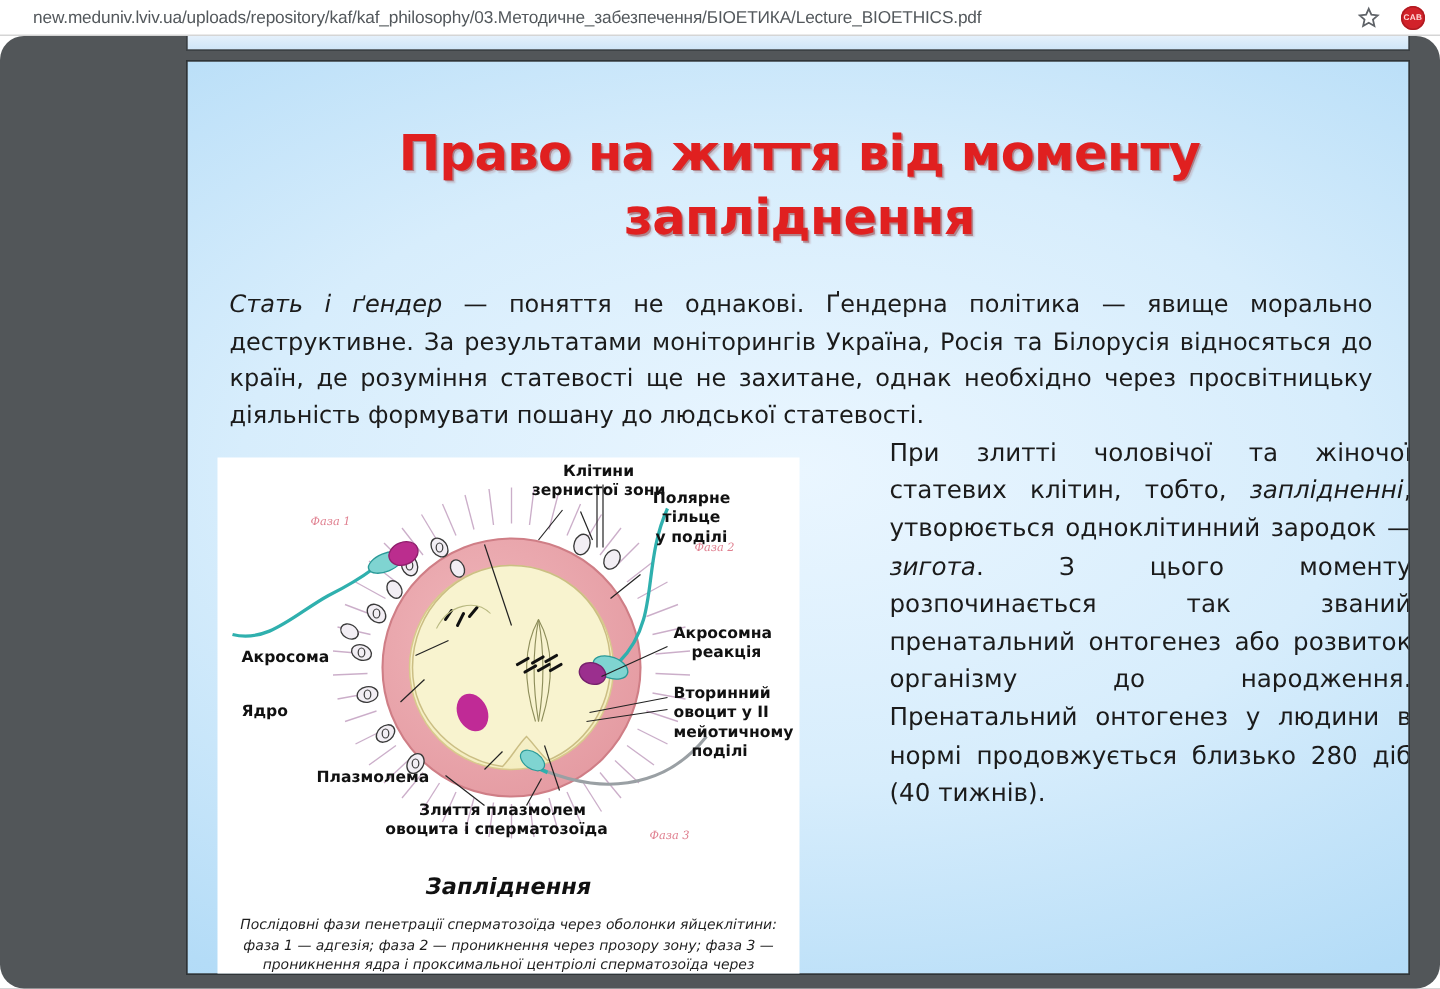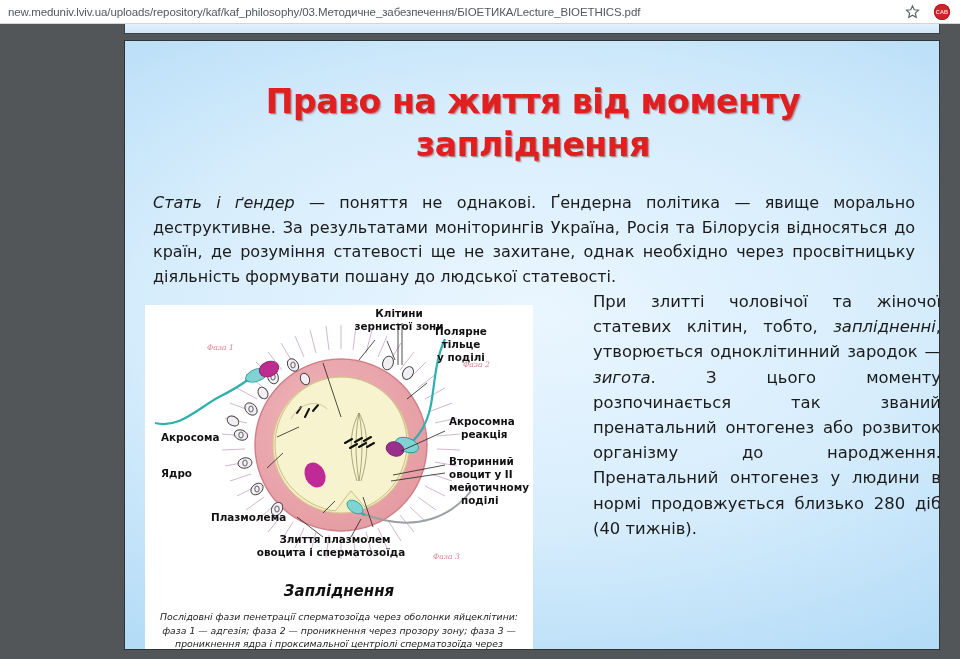--- a/index.html
+++ b/index.html
@@ -17,21 +17,21 @@
     position: absolute;
     left: 0; top: 0;
     width: 960px; height: 24px;
     background: #ffffff;
     border-bottom: 1px solid #d5d5d5;
     display: flex;
     align-items: center;
   }
   .url-text {
     flex: 1 1 auto;
-    padding-left: 8px;
+    padding-left: 22px;
     font-size: 11.5px;
     color: #53585c;
     white-space: nowrap;
     overflow: hidden;
     text-overflow: clip;
     letter-spacing: -0.1px;
     line-height: 24px;
   }
   .chrome-actions {
     display: flex;
@@ -59,20 +59,21 @@
     box-shadow: 0 0 0 1px #b01b22 inset;
   }
 
   
   .pdf-viewer {
     position: absolute;
     left: 0; top: 24px;
     width: 960px; height: 635px;
     background: #525659;
     overflow: hidden;
+    border-radius: 16px;
   }
 
   
   .page-sliver {
     position: absolute;
     left: 124px; top: 0px;
     width: 816px; height: 10px;
     background: linear-gradient(#e4f0fb, #cfe5f7);
     border: 1px solid #3c4144;
     border-top: none;

